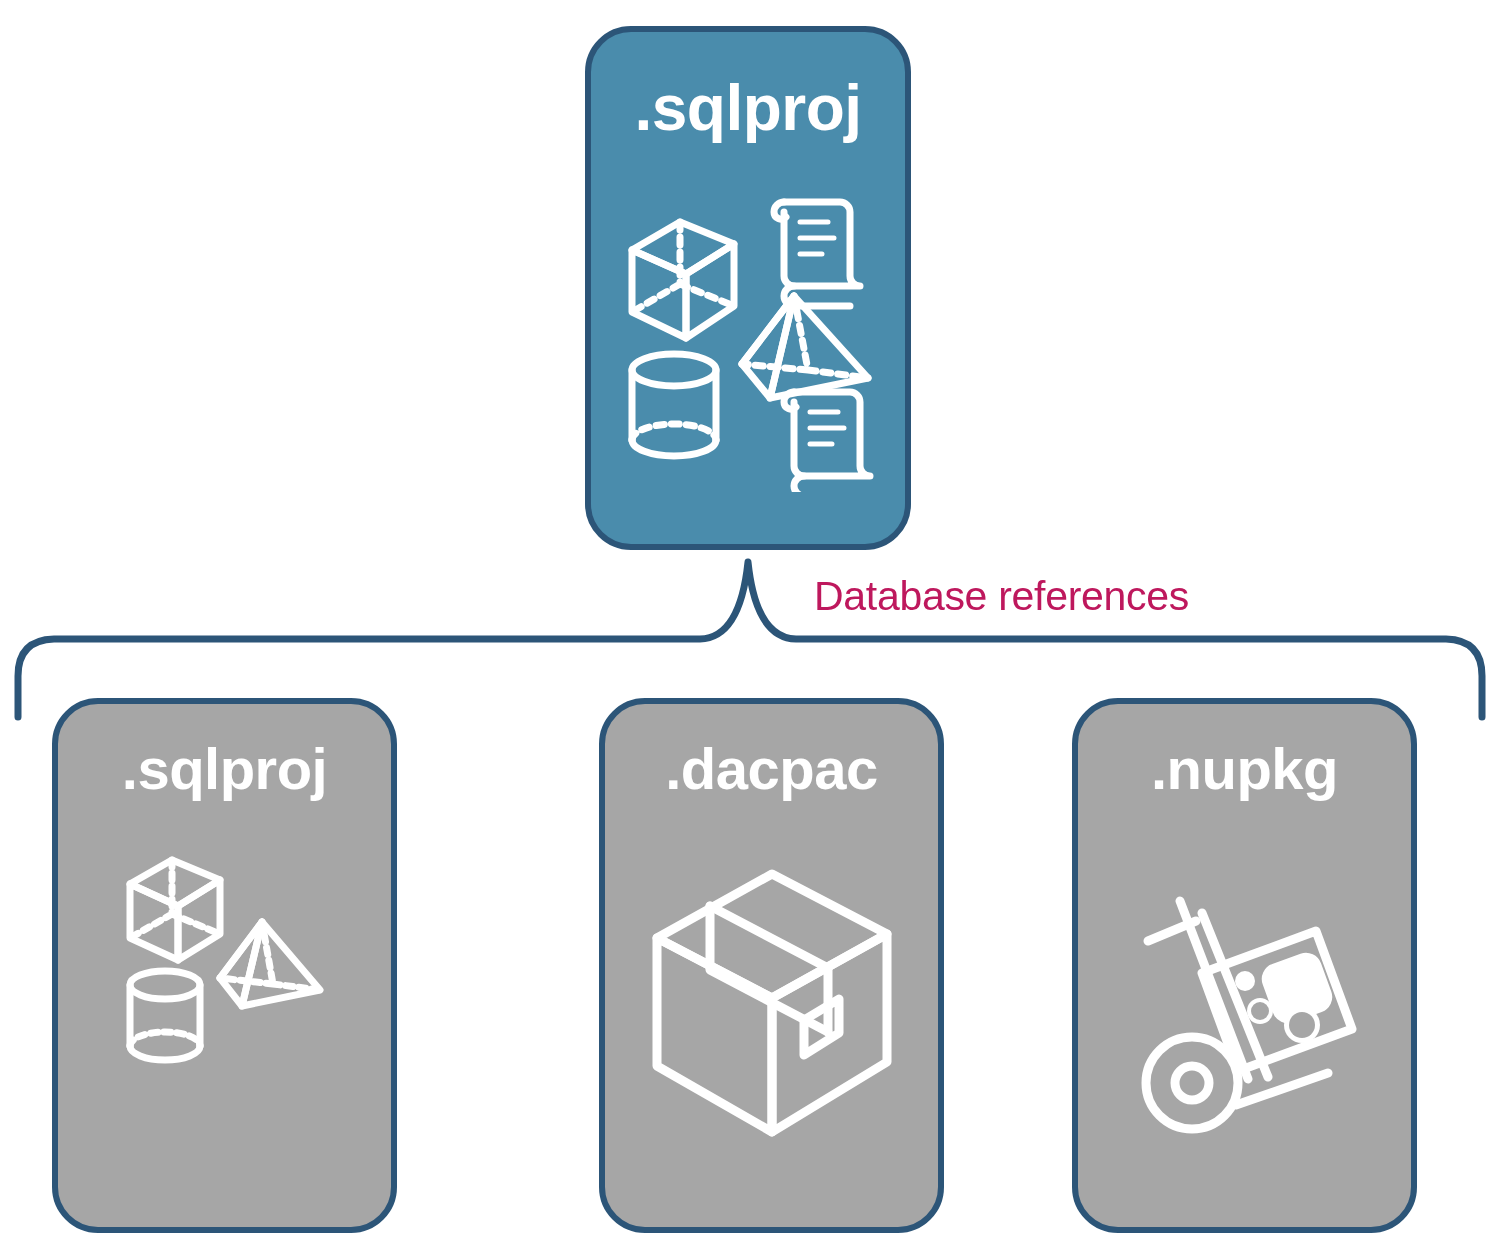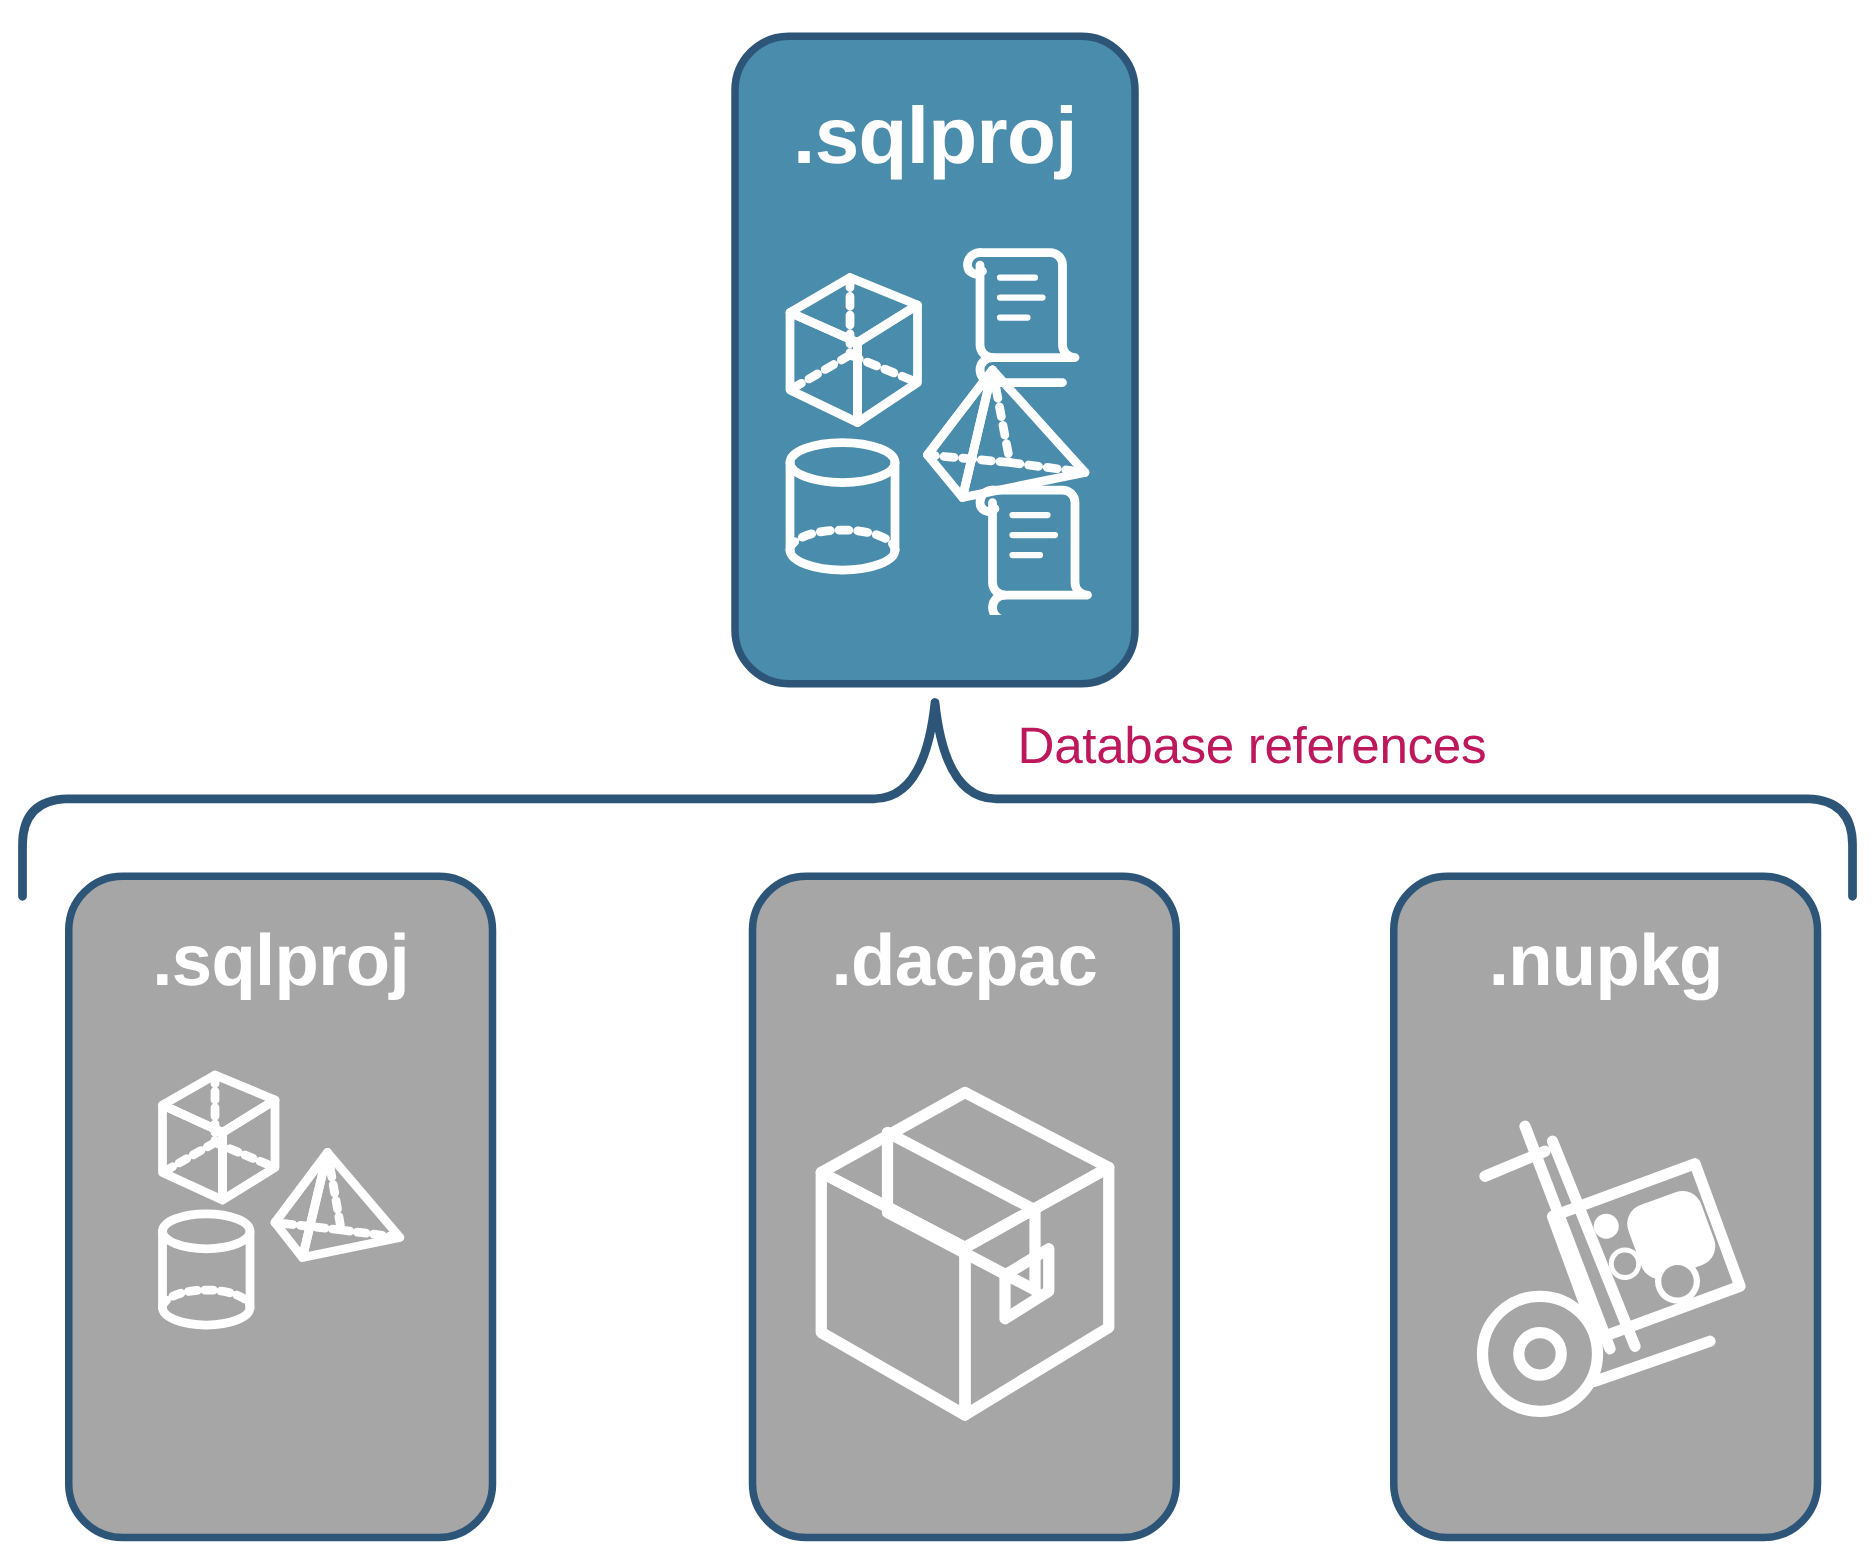--- a/index.html
+++ b/index.html
@@ -52,21 +52,21 @@
     width: 345px;
     height: 535px;
     background: #a6a6a6;
   }
   .card-bottom .card-title {
     font-size: 58px;
     margin-top: 36px;
   }
   #card-sqlproj-ref { left: 52px; }
   #card-dacpac     { left: 599px; }
-  #card-nupkg      { left: 1112px; }
+  #card-nupkg      { left: 1072px; }
 
   .icon-area {
     flex: 1;
     width: 100%;
     position: relative;
     display: flex;
     align-items: center;
     justify-content: center;
   }
   .icon-svg { display: block; }

